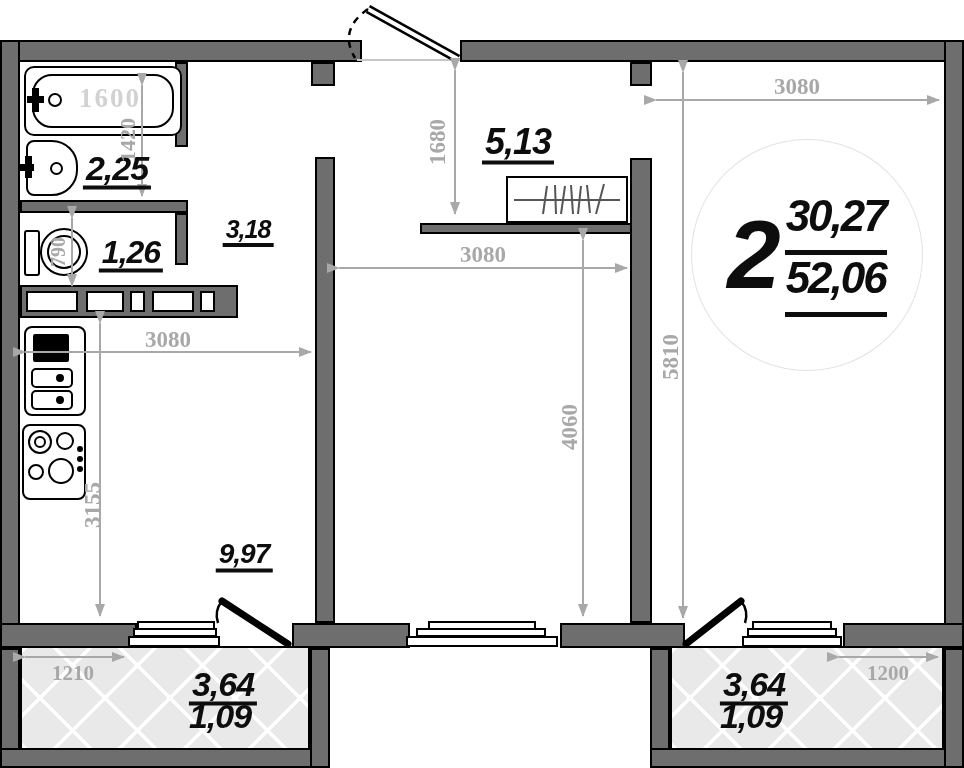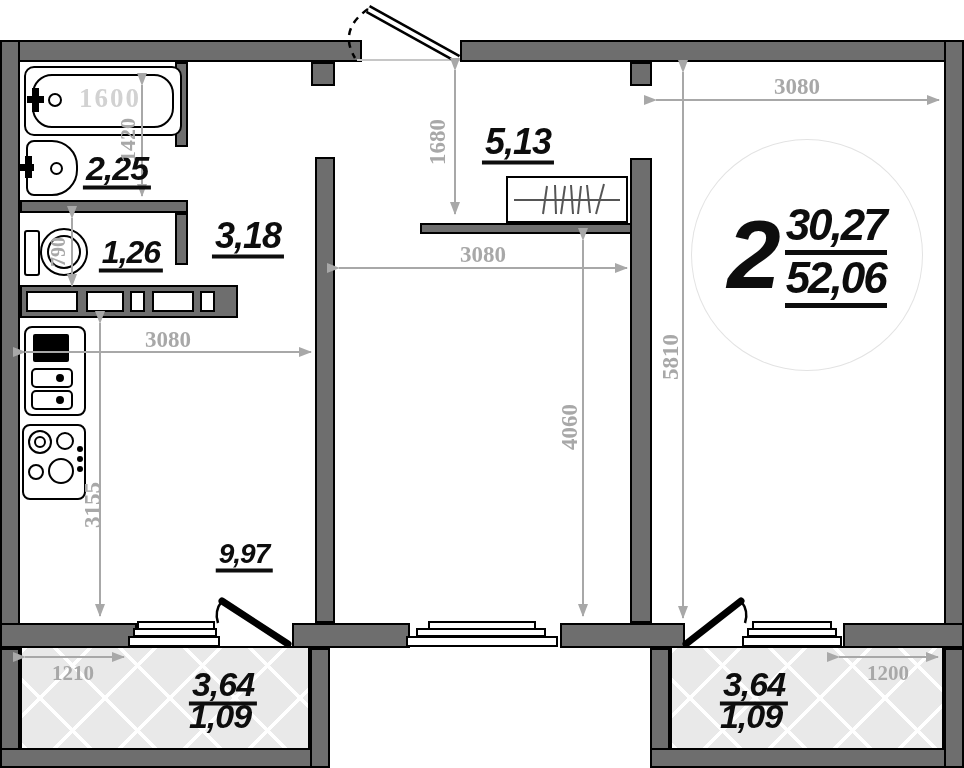--- a/index.html
+++ b/index.html
@@ -18,21 +18,21 @@
        font-size:23px;transform:translate(-50%,-50%);white-space:nowrap;line-height:1;z-index:6;}
   .dim.vert{transform:translate(-50%,-50%) rotate(-90deg);}
   .tub-text{position:absolute;color:#d2d2d2;font-family:"Liberation Serif",serif;font-weight:bold;
        font-size:27px;transform:translate(-50%,-50%);z-index:3;letter-spacing:2px;}
   .badge{position:absolute;left:692px;top:140px;width:230px;height:230px;border-radius:50%;
        background:#fff;box-shadow:0 0 0 1px #e3e3e3;display:flex;align-items:center;
        justify-content:center;gap:4px;z-index:4;}
   .badge .big{font-size:96px;font-weight:bold;font-style:italic;color:#0d0d0d;line-height:1;}
   .badge .col{display:flex;flex-direction:column;}
   .badge .col span{font-size:44px;font-weight:bold;font-style:italic;color:#0d0d0d;
-       line-height:1.06;border-bottom:5px solid #0d0d0d;padding:0 1px 1px;letter-spacing:-2px;}
+       line-height:1.06;border-bottom:5px solid #0d0d0d;padding:0 1px 10px;letter-spacing:-2px;}
   svg.overlay{position:absolute;left:0;top:0;z-index:5;pointer-events:none;}
   .cab{position:absolute;background:#fff;border:2px solid #000;box-sizing:border-box;z-index:2;}
   .circ{position:absolute;border:2px solid #000;border-radius:50%;box-sizing:border-box;background:#fff;}
   .blk{position:absolute;background:#000;}
 </style>
 </head>
 <body>
 
 <div id="plan">
 
@@ -176,21 +176,21 @@
       <line x1="583" y1="240" x2="583" y2="616" marker-start="url(#ah)" marker-end="url(#ah)"></line>
       <line x1="656" y1="100" x2="939" y2="100" marker-start="url(#ah)" marker-end="url(#ah)"></line>
       <line x1="683" y1="72" x2="683" y2="618" marker-start="url(#ah)" marker-end="url(#ah)"></line>
       <line x1="25" y1="657" x2="124" y2="657" marker-start="url(#ah)" marker-end="url(#ah)"></line>
       <line x1="839" y1="657" x2="938" y2="657" marker-start="url(#ah)" marker-end="url(#ah)"></line>
     </g>
   </svg>
 
   <span class="room-label" style="left:117px;top:170px;font-size:34px">2,25</span>
   <span class="room-label" style="left:131px;top:254px;font-size:32px">1,26</span>
-  <span class="room-label" style="left:248px;top:238px;font-size:36px">3,18</span>
+  <span class="room-label" style="left:248px;top:232px;font-size:25px">3,18</span>
   <span class="room-label" style="left:518px;top:144px;font-size:36px">5,13</span>
   <span class="room-label" style="left:244px;top:556px;font-size:28px">9,97</span>
 
   <span class="room-label" style="left:223px;top:686px;font-size:34px">3,64</span>
   <span class="room-label" style="left:220px;top:716px;font-size:34px;border-bottom:none">1,09</span>
   <span class="room-label" style="left:754px;top:686px;font-size:34px">3,64</span>
   <span class="room-label" style="left:751px;top:716px;font-size:34px;border-bottom:none">1,09</span>
 
   <span class="dim vert" style="left:128px;top:140px;font-size:22px">1420</span>
   <span class="dim vert" style="left:58px;top:252px;font-size:20px">790</span>

